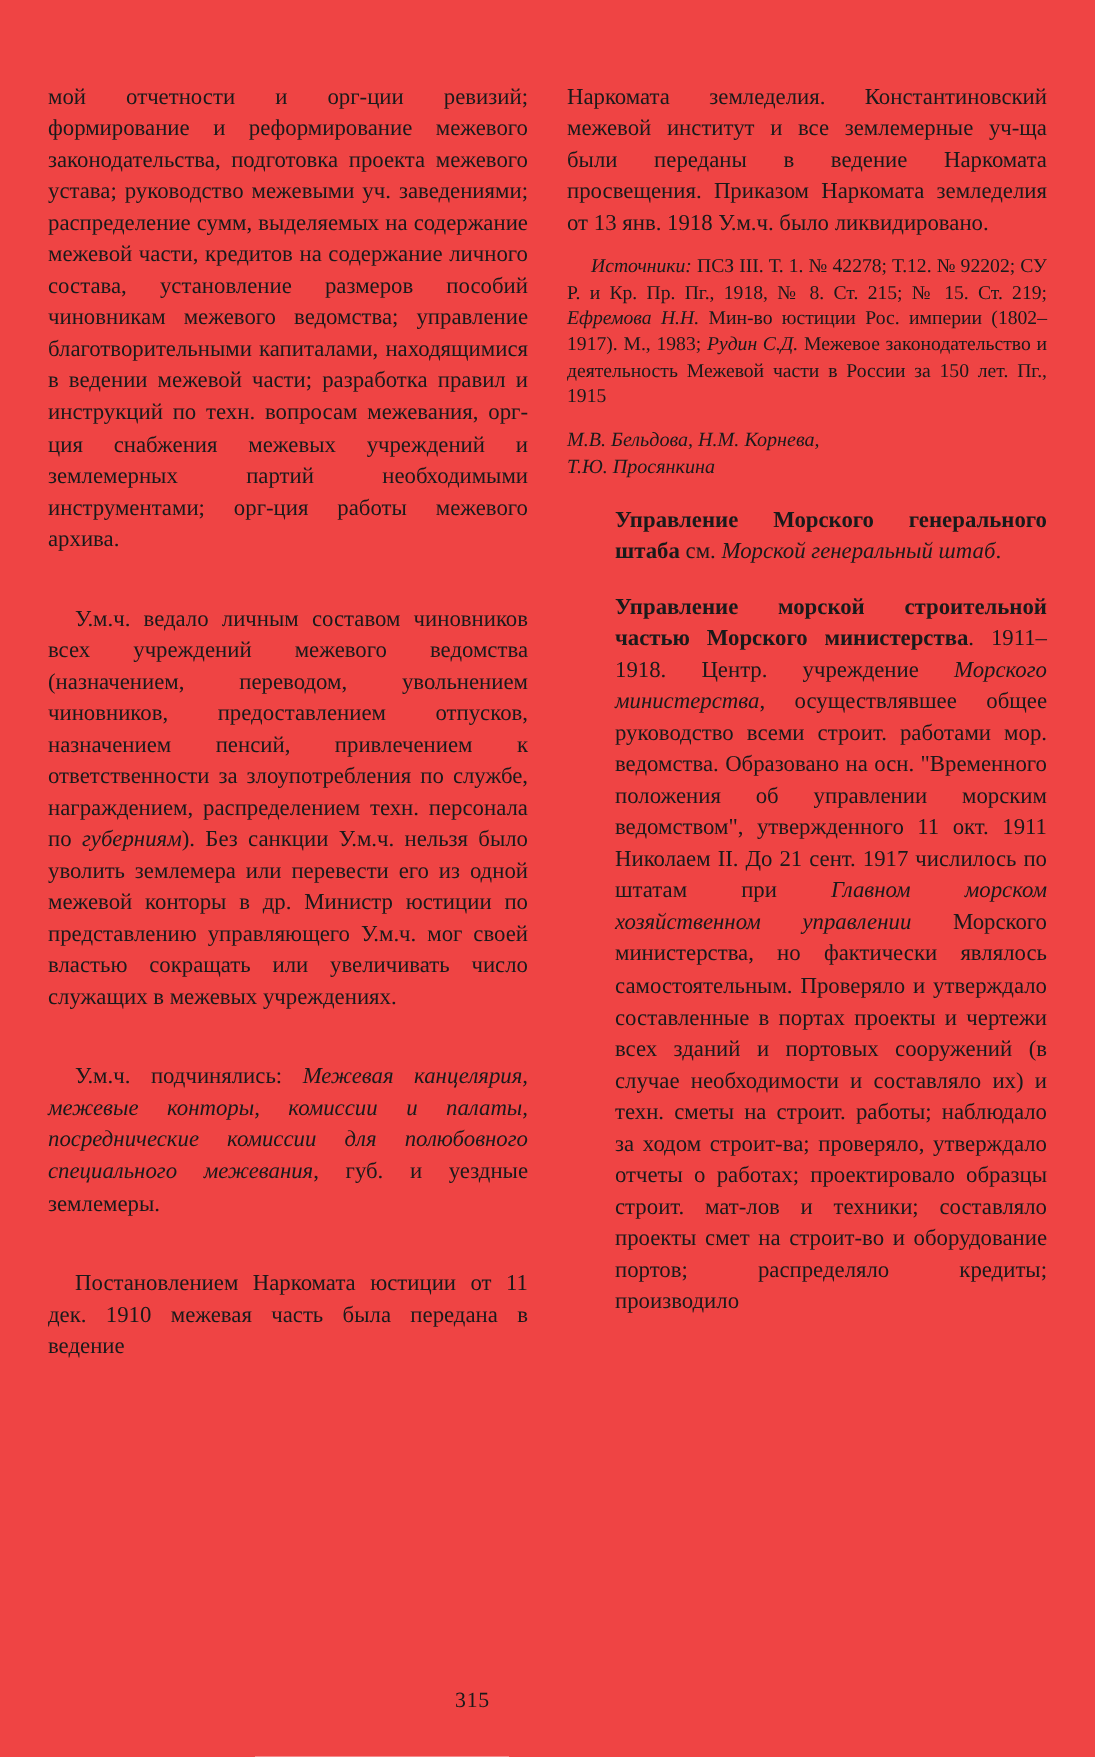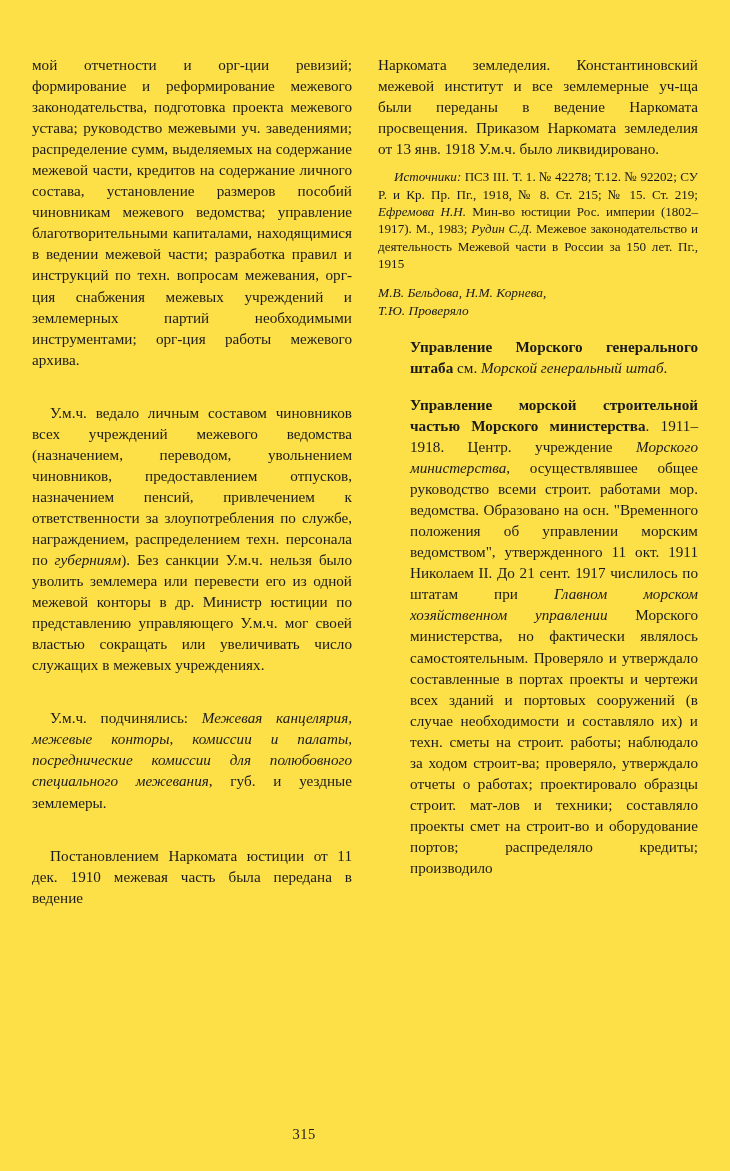--- a/index.html
+++ b/index.html
@@ -13,21 +13,21 @@
     font-family: "Liberation Serif", serif;
     color: #1a1a1a;
     position: relative;
     overflow: hidden;
   }
   .page {
     position: absolute;
     left: 0; top: 0;
     width: 730px;
     height: 1171px;
-    background: #fde047;
+    background: #ef4444;
   }
   .columns {
     position: absolute;
     top: 54px;
     left: 32px;
     width: 666px;
     height: 1050px;
     display: flex;
     gap: 26px;
   }
@@ -63,21 +63,21 @@
     line-height: 1.35;
     margin-top: 11px;
   }
   .entry {
     margin-top: 16px;
   }
   .entry p { text-align: justify; margin-left: 32px; }
   .pagenum {
     position: absolute;
     bottom: 28px;
-    left: 0;
+    left: 11px;
     width: 608px;
     text-align: center;
     font-size: 14.5px;
     letter-spacing: 0.5px;
   }
 </style>
 </head>
 <body>
 
 <div class="page">
@@ -93,21 +93,21 @@
       <p class="indent">Постановлением Наркомата юстиции от 11 дек. 1910 межевая часть была передана в ведение</p>
     </div>
 
     <div class="col col-right">
       <p>Наркомата земледелия. Константиновский межевой институт и все землемерные уч-ща были переданы в ведение Наркомата просвещения. Приказом Наркомата земледелия от 13 янв. 1918 У.м.ч. было ликвидировано.</p>
 
       <p class="src"><span class="it">Источники:</span><span> ПСЗ III. Т. 1. № 42278; Т.12. № 92202; СУ Р. и Кр. Пр. Пг., 1918, № 8. Ст. 215; № 15. Ст. 219; </span><span class="it">Ефремова Н.Н.</span><span> Мин-во юстиции Рос. империи (1802–1917). М., 1983; </span><span class="it">Рудин С.Д.</span><span> Межевое законодательство и деятельность Межевой части в России за 150 лет. Пг., 1915</span></p>
 
       <div class="authors">
         <div>М.В. Бельдова, Н.М. Корнева,</div>
-        <div>Т.Ю. Проверяло</div>
+        <div>Т.Ю. Просянкина</div>
       </div>
 
       <div class="entry">
         <p><span class="bd">Управление Морского генерального штаба</span><span> см. </span><span class="it">Морской генеральный штаб</span><span>.</span></p>
       </div>
 
       <div class="entry">
         <p><span class="bd">Управление морской строительной частью Морского министерства</span><span>. 1911–1918. Центр. учреждение </span><span class="it">Морского министерства</span><span>, осуществлявшее общее руководство всеми строит. работами мор. ведомства. Образовано на осн. "Временного положения об управлении морским ведомством", утвержденного 11 окт. 1911 Николаем II. До 21 сент. 1917 числилось по штатам при </span><span class="it">Главном морском хозяйственном управлении</span><span> Морского министерства, но фактически являлось самостоятельным. Проверяло и утверждало составленные в портах проекты и чертежи всех зданий и портовых сооружений (в случае необходимости и составляло их) и техн. сметы на строит. работы; наблюдало за ходом строит-ва; проверяло, утверждало отчеты о работах; проектировало образцы строит. мат-лов и техники; составляло проекты смет на строит-во и оборудование портов; распределяло кредиты; производило</span></p>
       </div>
     </div>

